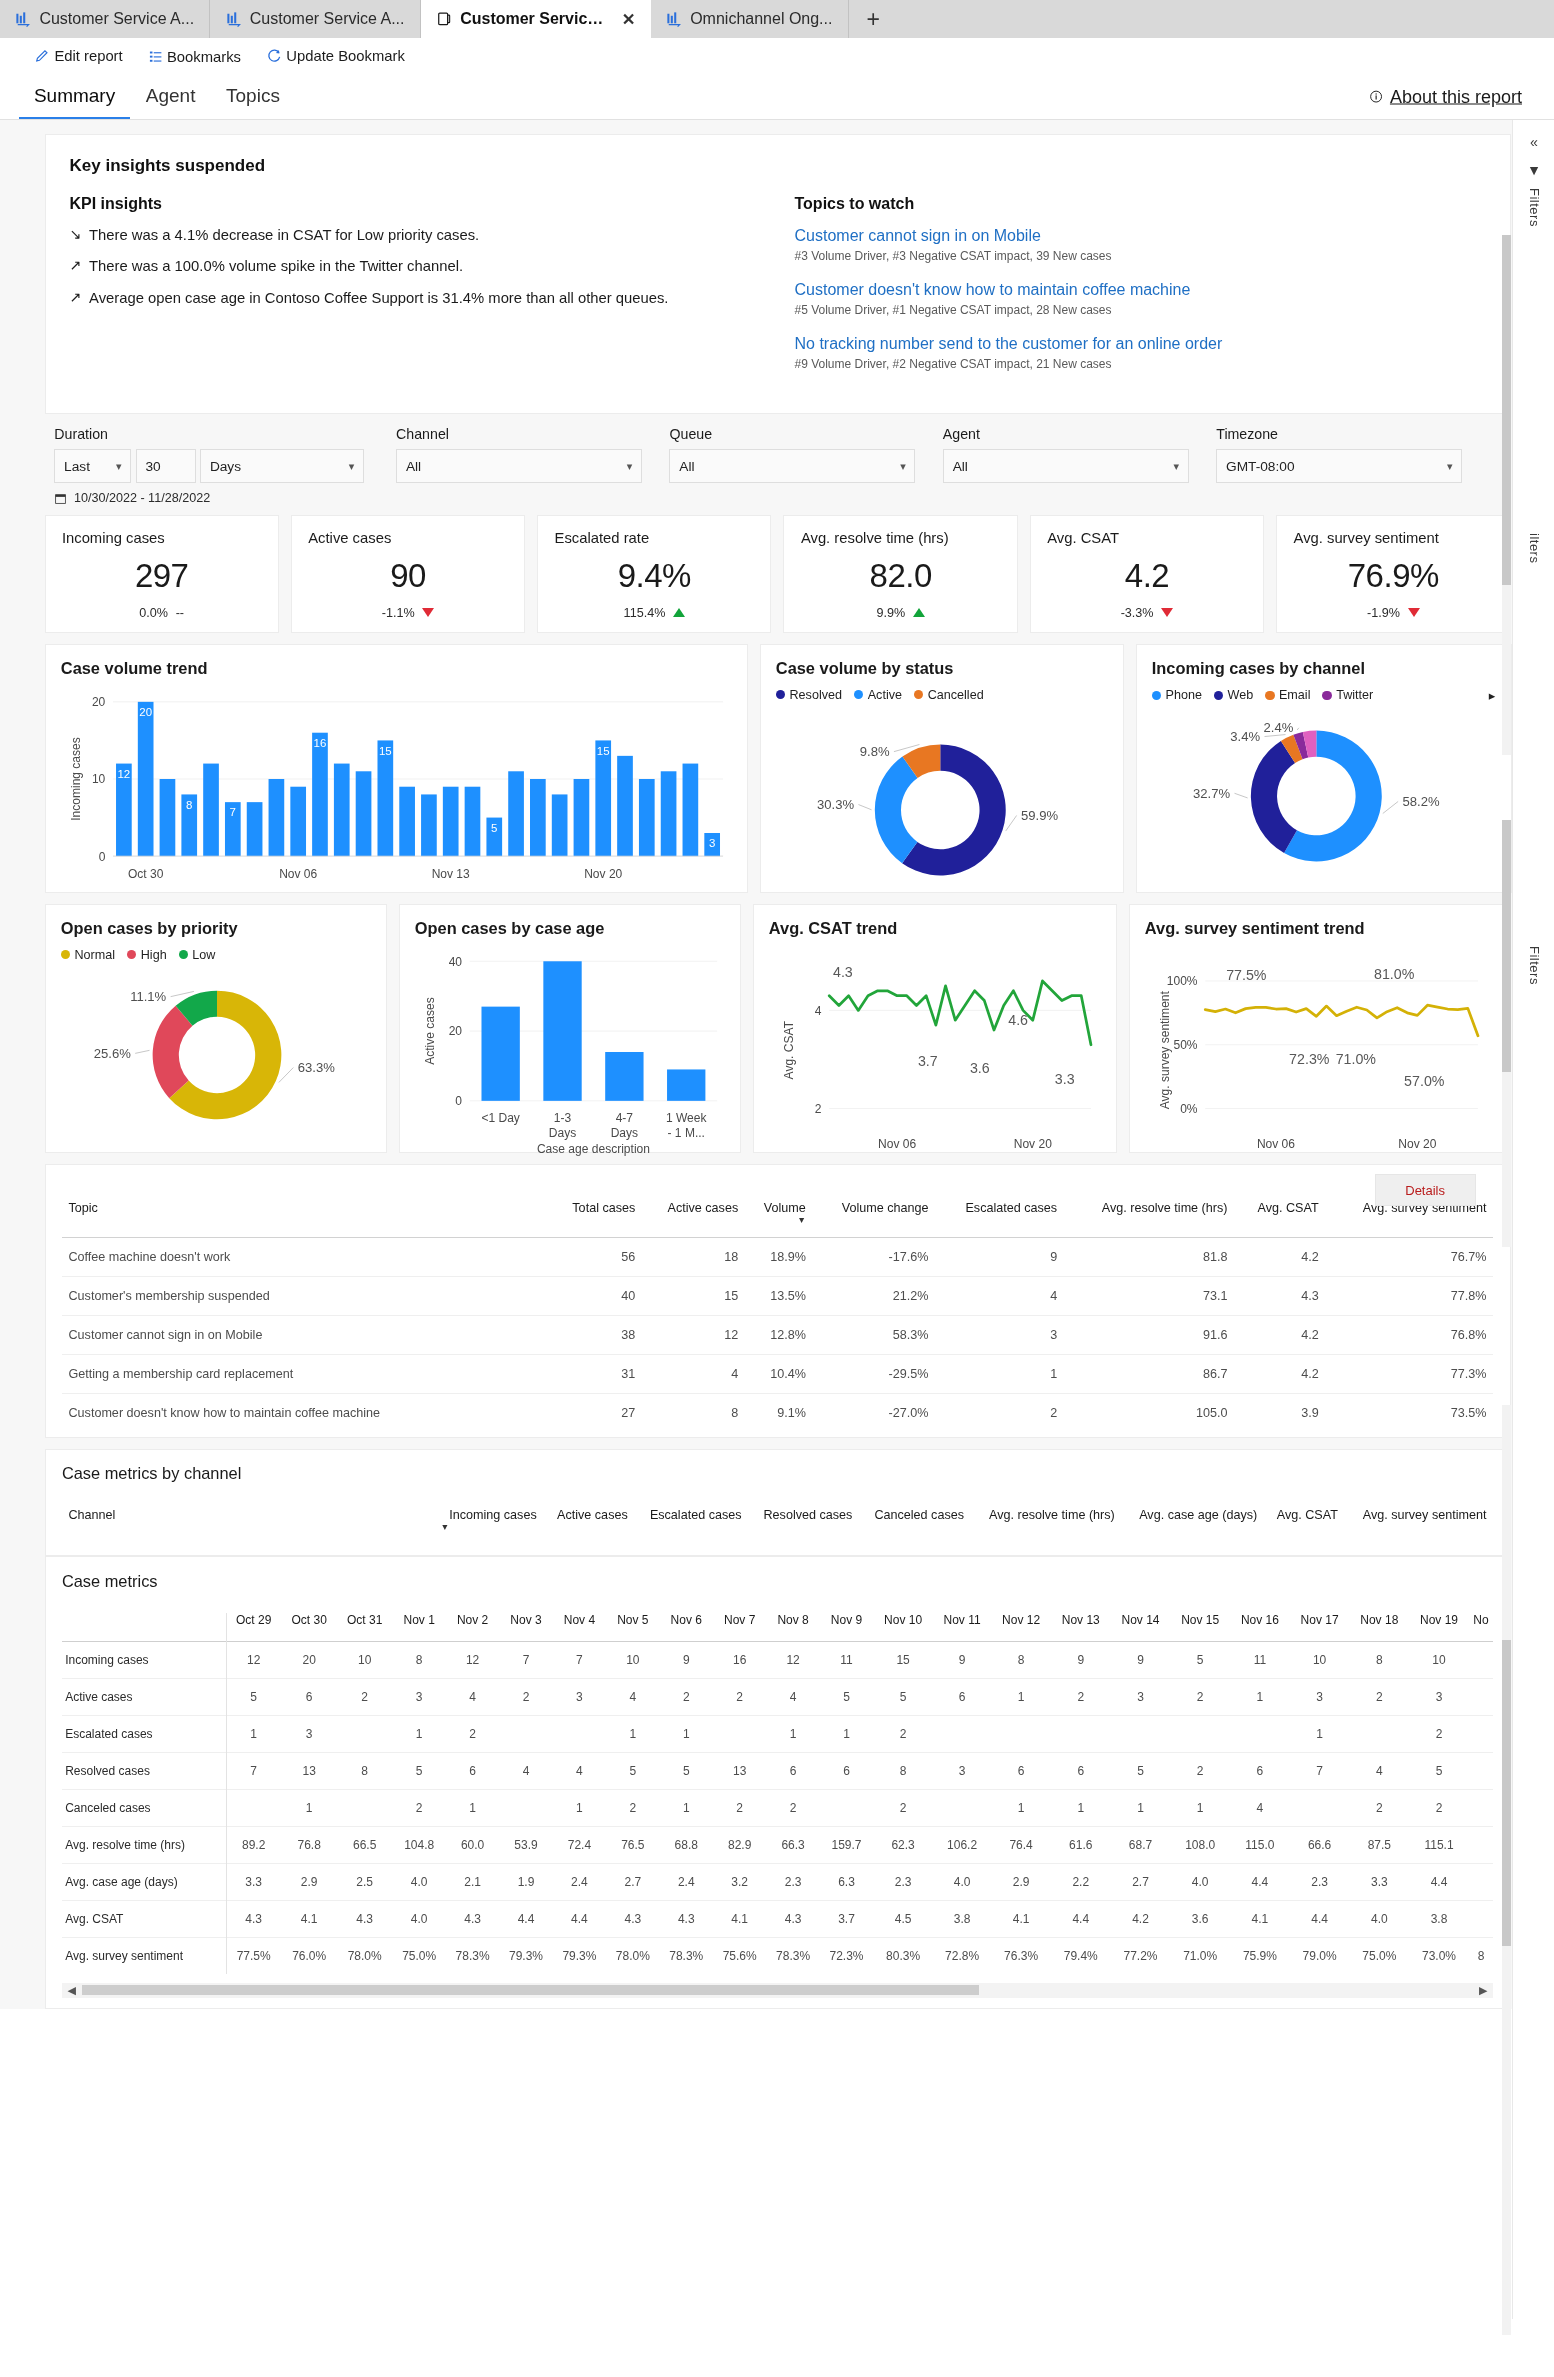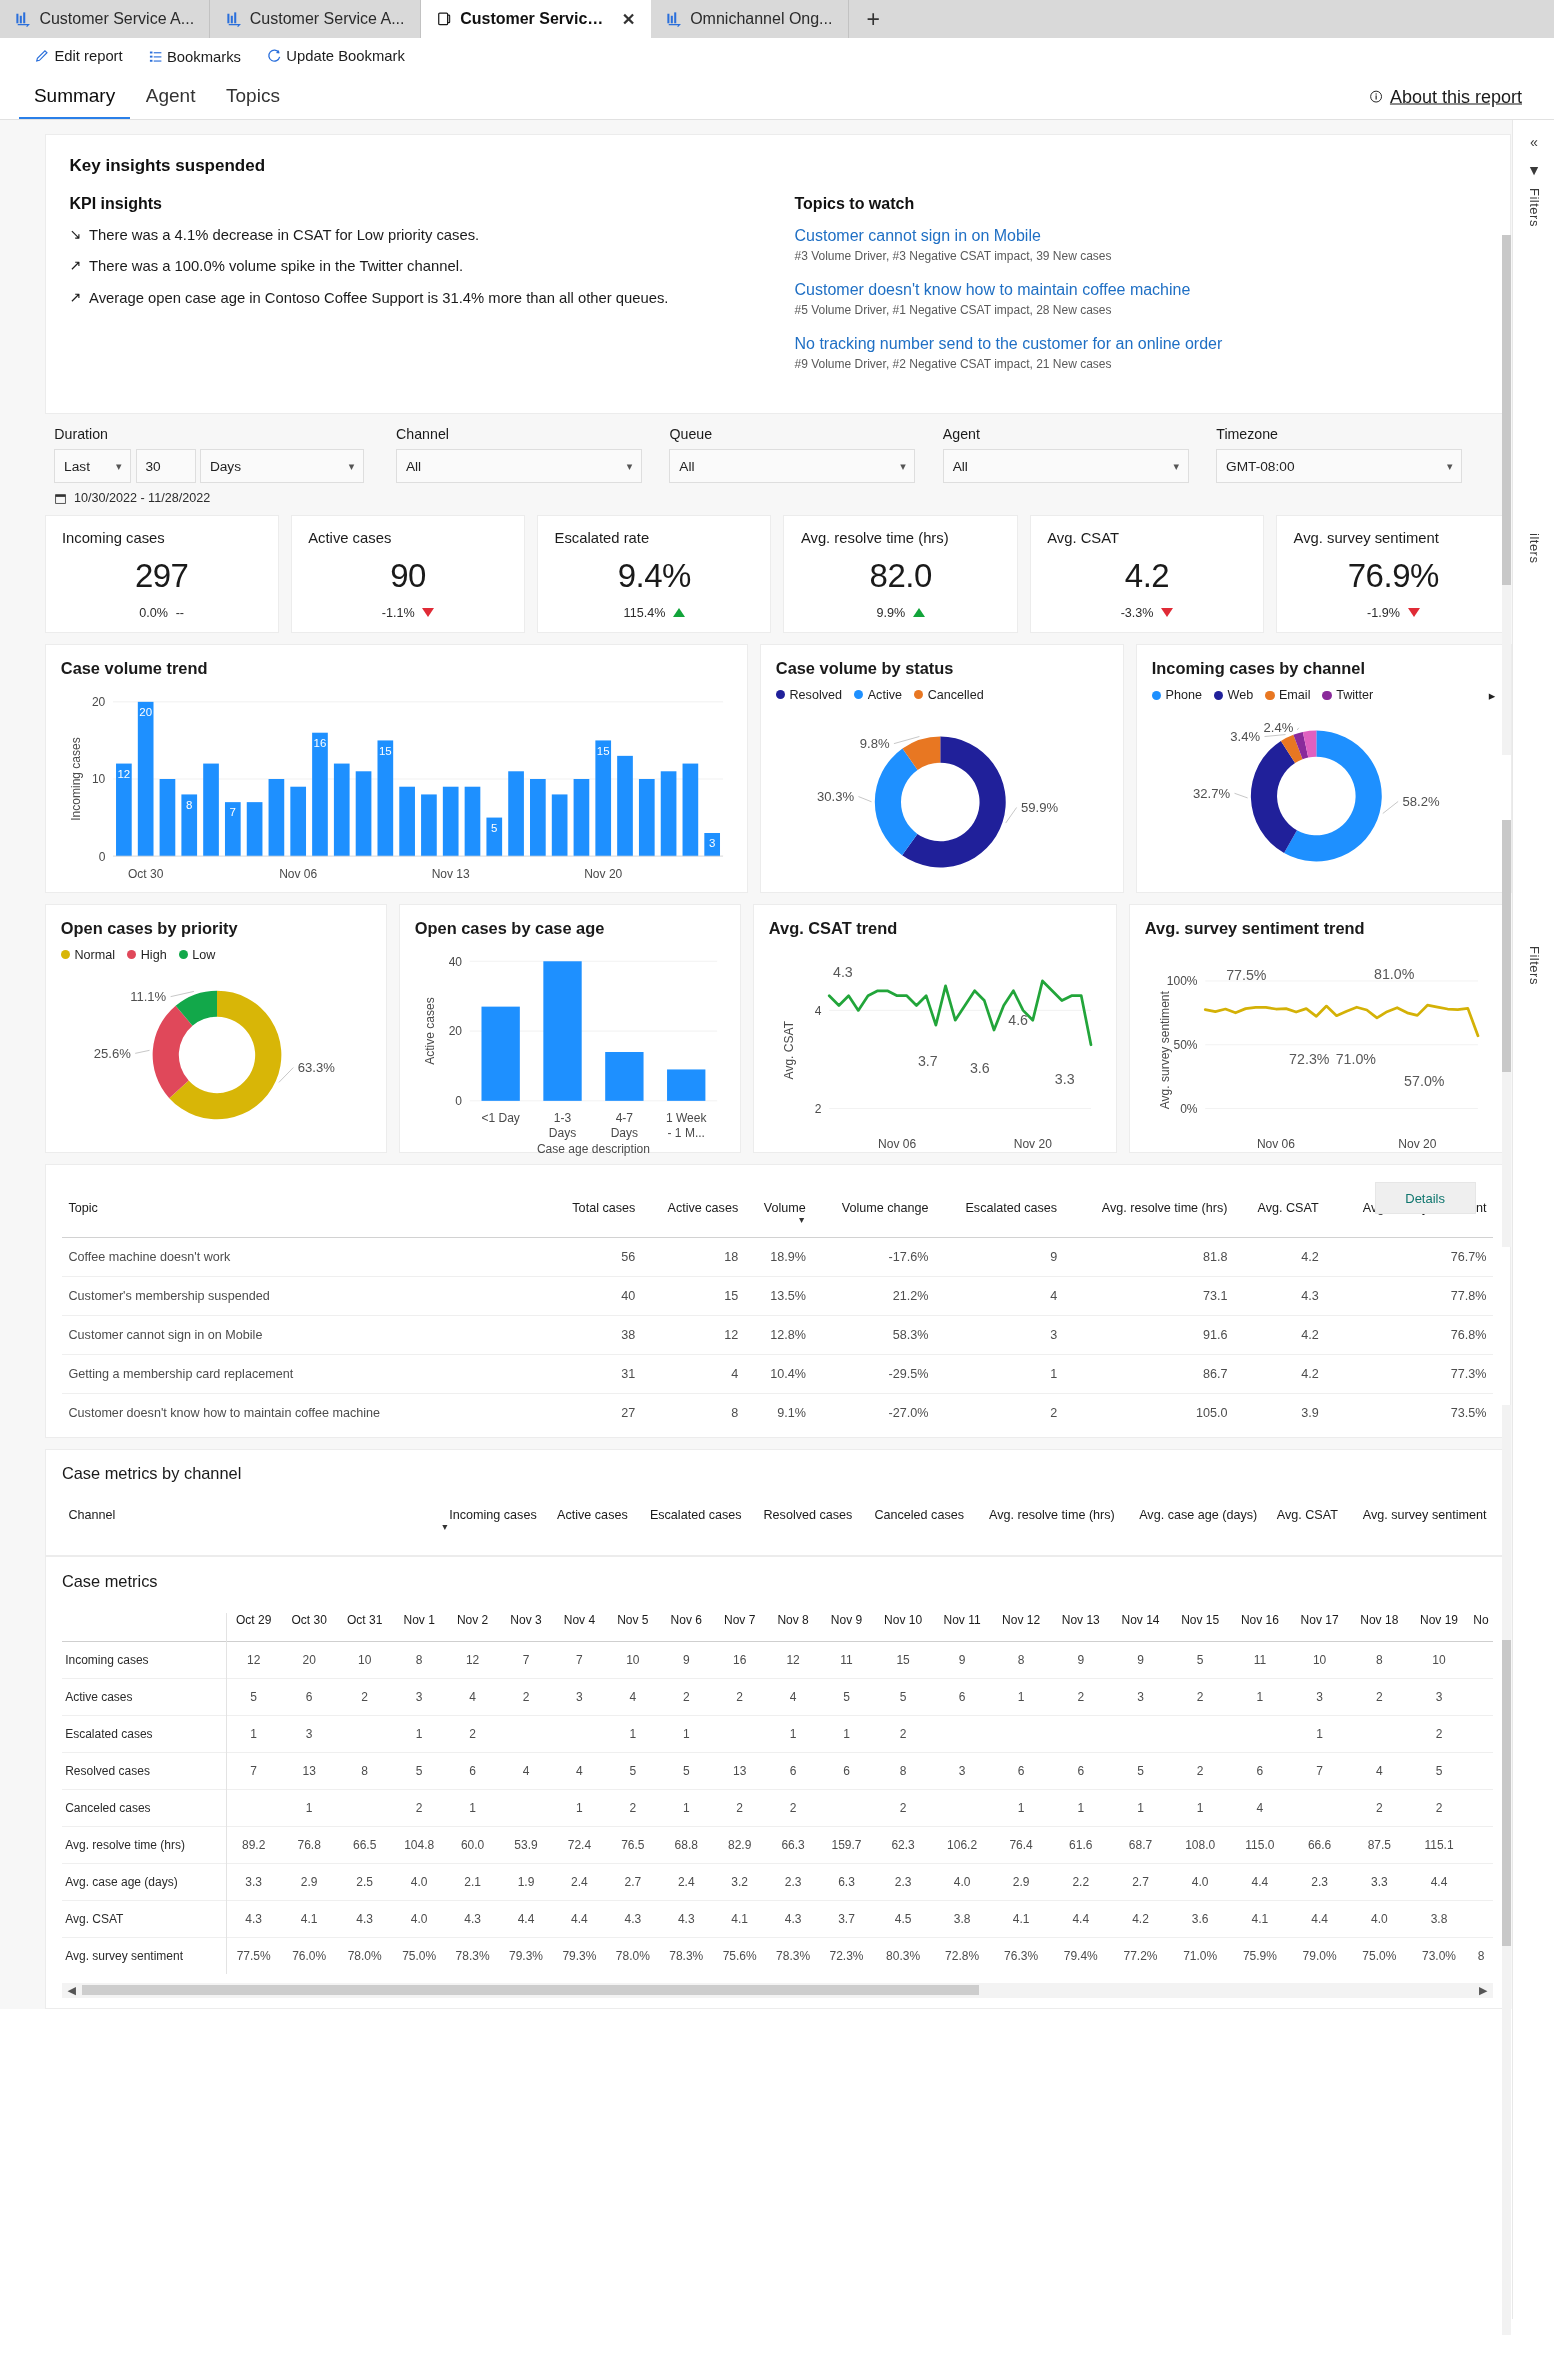--- a/index.html
+++ b/index.html
@@ -93,21 +93,21 @@
   .axtitle { font-size:22px; fill:#4a4a4a; font-family:"Liberation Sans", sans-serif; }
   .barlbl { font-size:21px; fill:#ffffff; font-family:"Liberation Sans", sans-serif; }
   .donutlbl { font-size:24px; fill:#4f4f4f; font-family:"Liberation Sans", sans-serif; }
   .linelbl { font-size:26px; fill:#585858; font-family:"Liberation Sans", sans-serif; }
 
   
   .topics-card { margin-top:11px; background:#fff; border:0.5px solid #ececec; padding:14.2px 16.4px 5.5px 16.4px; position:relative; }
   .ttabs { display:flex; align-items:center; gap:14.2px; }
   .tbtn { background:#2a6fdb; color:#fff; font-size:13.7px; padding:8.8px 25px; }
   .tbtn2 { font-size:13.7px; color:#2b2b2b; padding:8.8px 3.3px; }
-  .details-btn { position:absolute; right:34px; top:17px; background:#efefef; color:#0f766e;
+  .details-btn { position:absolute; right:34px; top:9px; background:#efefef; color:#b91c1c;
                  font-size:13px; padding:7.7px 29.5px; border:0.5px solid #e6e6e6; }
   table.grid { width:100%; border-collapse:collapse; margin-top:16.4px; }
   table.grid th { font-size:12.6px; color:#1b1b1b; font-weight:normal; padding:5.5px 6.6px 12px 6.6px;
                   text-align:right; vertical-align:top; }
   table.grid th.l { text-align:left; }
   table.grid td { font-size:12.6px; color:#4d4d4d; padding:12px 6.6px; text-align:right;
                   border-top:0.5px solid #efefef; }
   table.grid td.l { text-align:left; }
   table.grid tr.hrow th { border-bottom:1.1px solid #d2d2d2; }
   .sortcaret { display:block; font-size:8.8px; color:#333; line-height:1; margin-top:1.1px; }
@@ -429,21 +429,21 @@
             <line x1="95" y1="307" x2="1210" y2="307" stroke="#d8d8d8" stroke-width="1.5"></line>
             <text x="154.73214285714283" y="347" class="axtext" text-anchor="middle">Oct 30</text>
             <text x="433.48214285714283" y="347" class="axtext" text-anchor="middle">Nov 06</text>
             <text x="712.2321428571429" y="347" class="axtext" text-anchor="middle">Nov 13</text>
             <text x="990.9821428571429" y="347" class="axtext" text-anchor="middle">Nov 20</text>
             <text x="0" y="0" class="axtitle" text-anchor="middle" transform="translate(34,166) rotate(-90)">Incoming cases</text>
           </svg>
     </div>
     <div class="chart" style="width:364px;height:249px">
       <div class="ctitle">Case volume by status</div>
-      <div class="legend" style="margin-bottom:10px">
+      <div class="legend" style="margin-bottom:18px">
         <span class="lg">
               <i class="dot" style="background:#20209a"></i>
               <span>Resolved</span>
             </span>
         <span class="lg">
               <i class="dot" style="background:#1e90ff"></i>
               <span>Active</span>
             </span>
         <span class="lg">
               <i class="dot" style="background:#e87722"></i>

